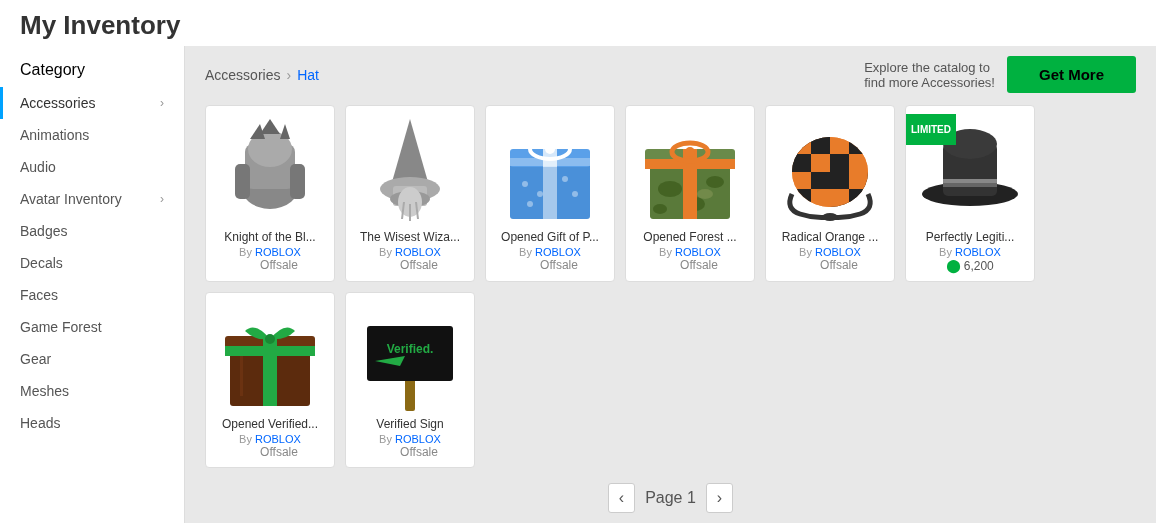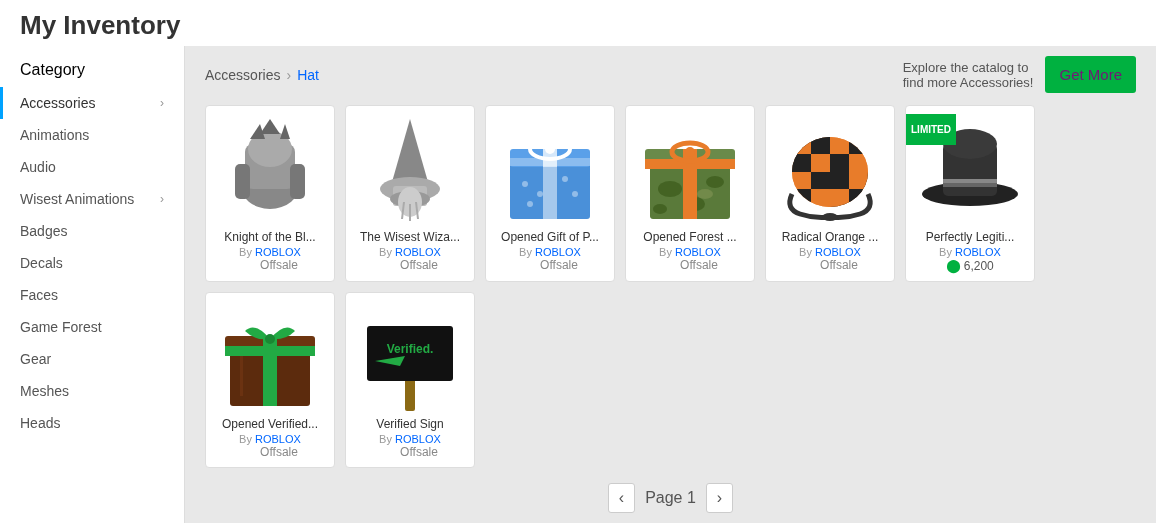--- a/index.html
+++ b/index.html
@@ -20,21 +20,21 @@
 
     
     .content-area { flex: 1; padding: 10px 20px; background: #e8e8e8; }
 
     .content-header { display: flex; align-items: center; justify-content: space-between; margin-bottom: 12px; }
 
     .breadcrumb { display: flex; align-items: center; gap: 6px; font-size: 14px; color: #555; }
 
     .catalog-promo { display: flex; align-items: center; gap: 12px; }
     .catalog-promo-text { text-align: left; color: #555; font-size: 13px; }
-    .get-more-btn { background: #00b140; color: #701a75; border: none; padding: 10px 14px; font-size: 15px; font-weight: normal; cursor: pointer; border-radius: 3px; white-space: nowrap; }
+    .get-more-btn { background: #00b140; color: #000000; border: none; padding: 10px 32px; font-size: 15px; font-weight: bold; cursor: pointer; border-radius: 3px; white-space: nowrap; }
 
     
     .items-grid { display: flex; flex-wrap: wrap; gap: 10px; margin-bottom: 15px; }
 
     .item-card { background: #fff; border: 1px solid #ddd; border-radius: 4px; width: 130px; padding: 8px; display: flex; flex-direction: column; align-items: center; cursor: pointer; position: relative; }
 
     .item-image-placeholder { width: 110px; height: 110px; display: flex; align-items: center; justify-content: center; margin-bottom: 6px; overflow: hidden; }
 
     
     .item-image-placeholder svg { width: 100%; height: 100%; }
@@ -68,21 +68,21 @@
             <span>Accessories</span>
             <span class="chevron">›</span>
           </div>
           <div class="sidebar-item">
             <span>Animations</span>
           </div>
           <div class="sidebar-item">
             <span>Audio</span>
           </div>
           <div class="sidebar-item">
-            <span>Wisest Animations</span>
+            <span>Avatar Inventory</span>
             <span class="chevron">›</span>
           </div>
           <div class="sidebar-item">
             <span>Badges</span>
           </div>
           <div class="sidebar-item">
             <span>Decals</span>
           </div>
           <div class="sidebar-item">
             <span>Faces</span>

